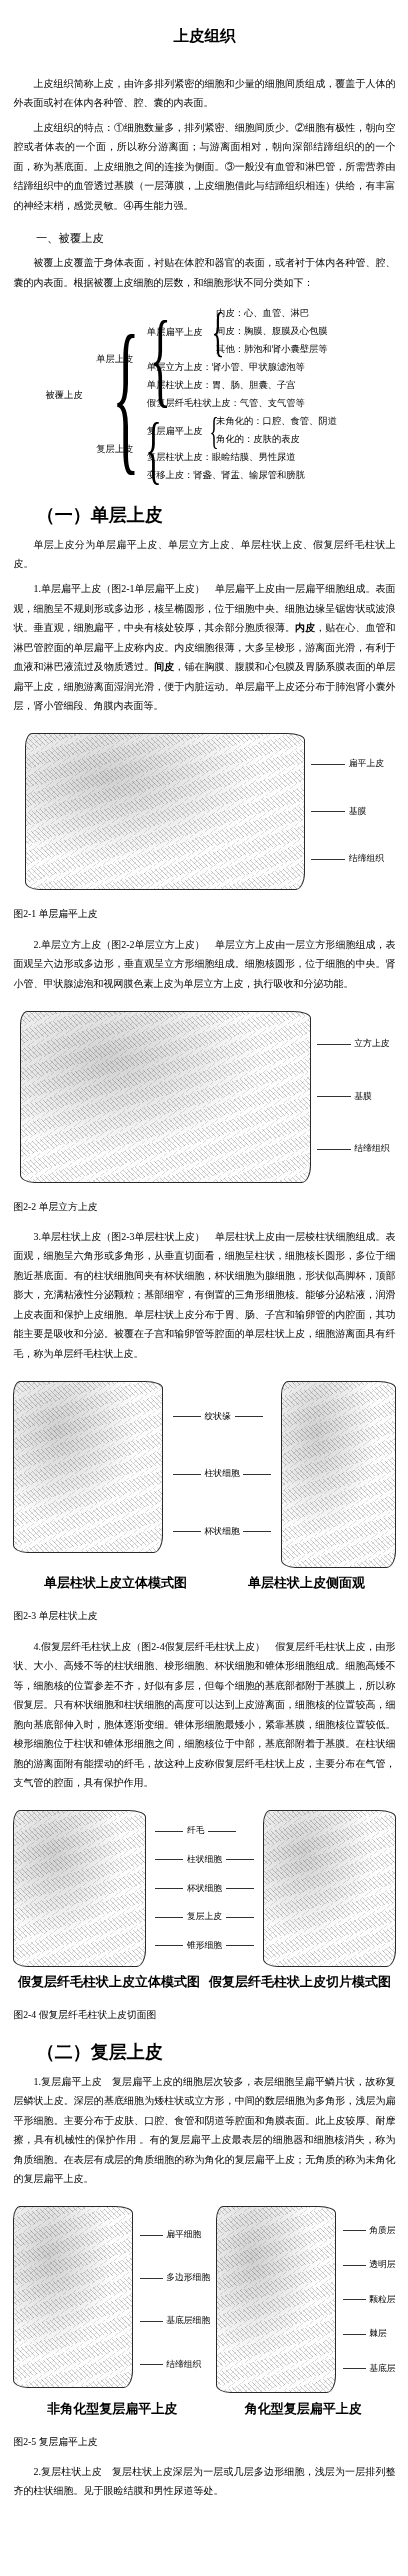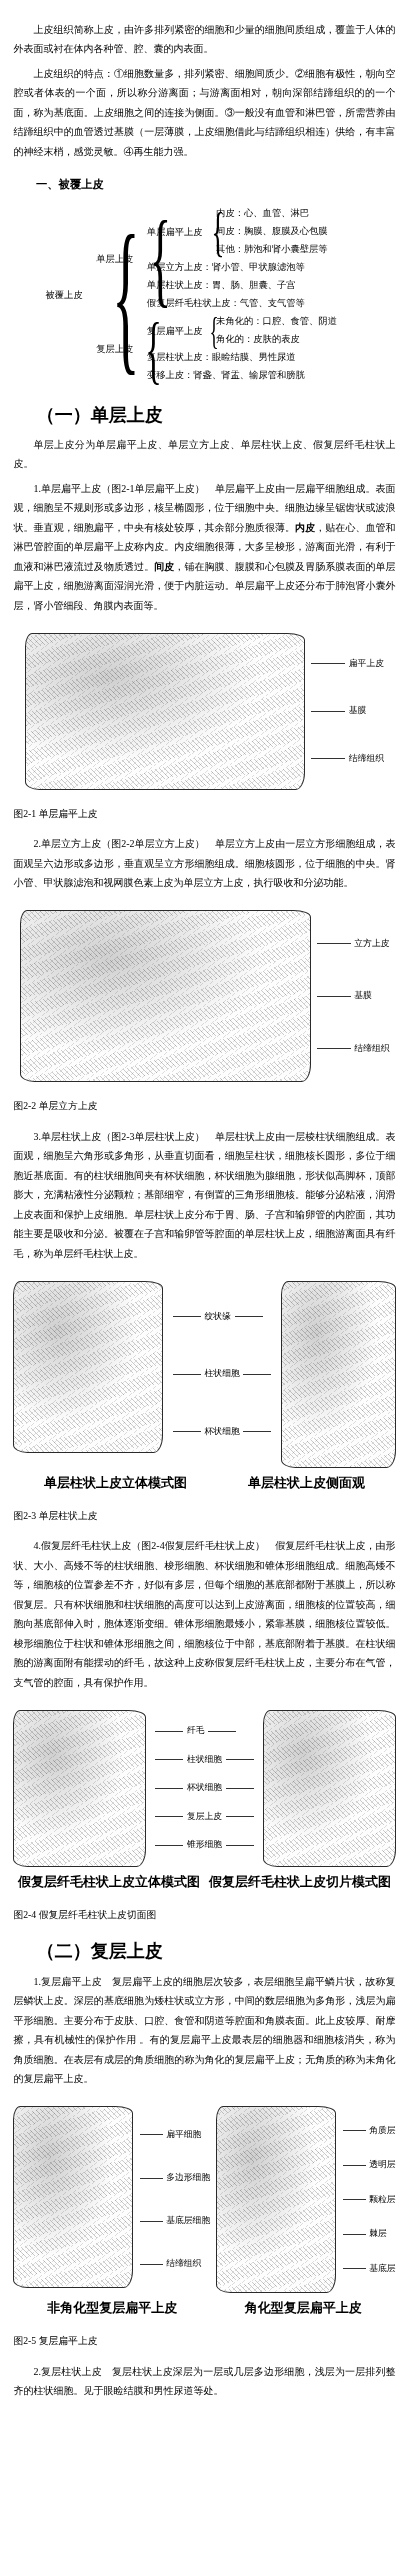--- a/index.html
+++ b/index.html
@@ -2,21 +2,21 @@
 <html style="font-size:8.2px"><head>
 <meta charset="utf-8">
 <style>
   html,body { margin:0; padding:0; background:#ffffff; color:#000; }
   body { font-family:"Liberation Serif", serif; }
   .page { width:409px; box-sizing:border-box; padding:14.4px 13.4px 31px; margin:0 auto; background:#fff; }
 
   .title { text-align:center; font-size:15.5px; font-weight:bold; font-family:"Liberation Sans", sans-serif; margin:11.3px 0 27px; }
 
   p.body { font-size:10px; line-height:1.95; text-align:justify; text-indent:2em; margin:5.2px 0; }
-  .sec-plain { font-size:11.3px; font-weight:bold; margin:15.5px 0 7.2px; text-indent:2em; }
+  .sec-plain { font-size:11.3px; font-weight:normal; margin:15.5px 0 7.2px; text-indent:2em; }
   .sec-bold { font-size:18px; font-weight:bold; font-family:"Liberation Sans", sans-serif; margin:17.5px 0 8.2px; text-indent:1.3em; }
   b.inline { font-weight:bold; font-family:"Liberation Sans", sans-serif; }
 
   
   .tree { margin:13.4px 0 15.5px 30px; font-size:9.3px; }
   .t-row { display:flex; align-items:center; }
   .t-col { display:flex; flex-direction:column; justify-content:center; }
   .t-label { white-space:nowrap; padding:0 2.1px; }
   .t-leaf { white-space:nowrap; padding:1px 2.1px; line-height:1.72; }
   .brace { display:flex; align-items:center; width:9.3px; line-height:0; }
@@ -41,25 +41,27 @@
   .fig-label .leader { width:34px; border-top:1px solid #333; margin-right:3.6px; }
   .fig-label.mid .leader { margin:0 3.6px; width:28px; }
   figcaption { font-size:9.8px; margin-top:18px; }
   .subcaps { display:flex; justify-content:space-around; font-weight:bold; font-size:13px; margin-top:6.2px; font-family:"Liberation Sans", sans-serif; }
 </style>
 </head>
 <body>
 
 <div class="page">
 
+  <h1 class="title">上皮组织</h1>
 
   <p class="body">上皮组织简称上皮，由许多排列紧密的细胞和少量的细胞间质组成，覆盖于人体的外表面或衬在体内各种管、腔、囊的内表面。</p>
   <p class="body">上皮组织的特点：①细胞数量多，排列紧密、细胞间质少。②细胞有极性，朝向空腔或者体表的一个面，所以称分游离面；与游离面相对，朝向深部结蹄组织的的一个面，称为基底面。上皮细胞之间的连接为侧面。③一般没有血管和淋巴管，所需营养由结蹄组织中的血管透过基膜（一层薄膜，上皮细胞借此与结蹄组织相连）供给，有丰富的神经末梢，感觉灵敏。④再生能力强。</p>
 
   <h2 class="sec-plain">一、被覆上皮</h2>
+  <p class="body">被覆上皮覆盖于身体表面，衬贴在体腔和器官的表面，或者衬于体内各种管、腔、囊的内表面。根据被覆上皮细胞的层数，和细胞形状不同分类如下：</p>
 
   <div class="tree">
     <div class="t-row">
       <span class="t-label">被覆上皮</span>
       <span class="brace broot"></span>
       <div class="t-col">
         <div class="t-row">
           <span class="t-label">单层上皮</span>
           <span class="brace b4"></span>
           <div class="t-col">

